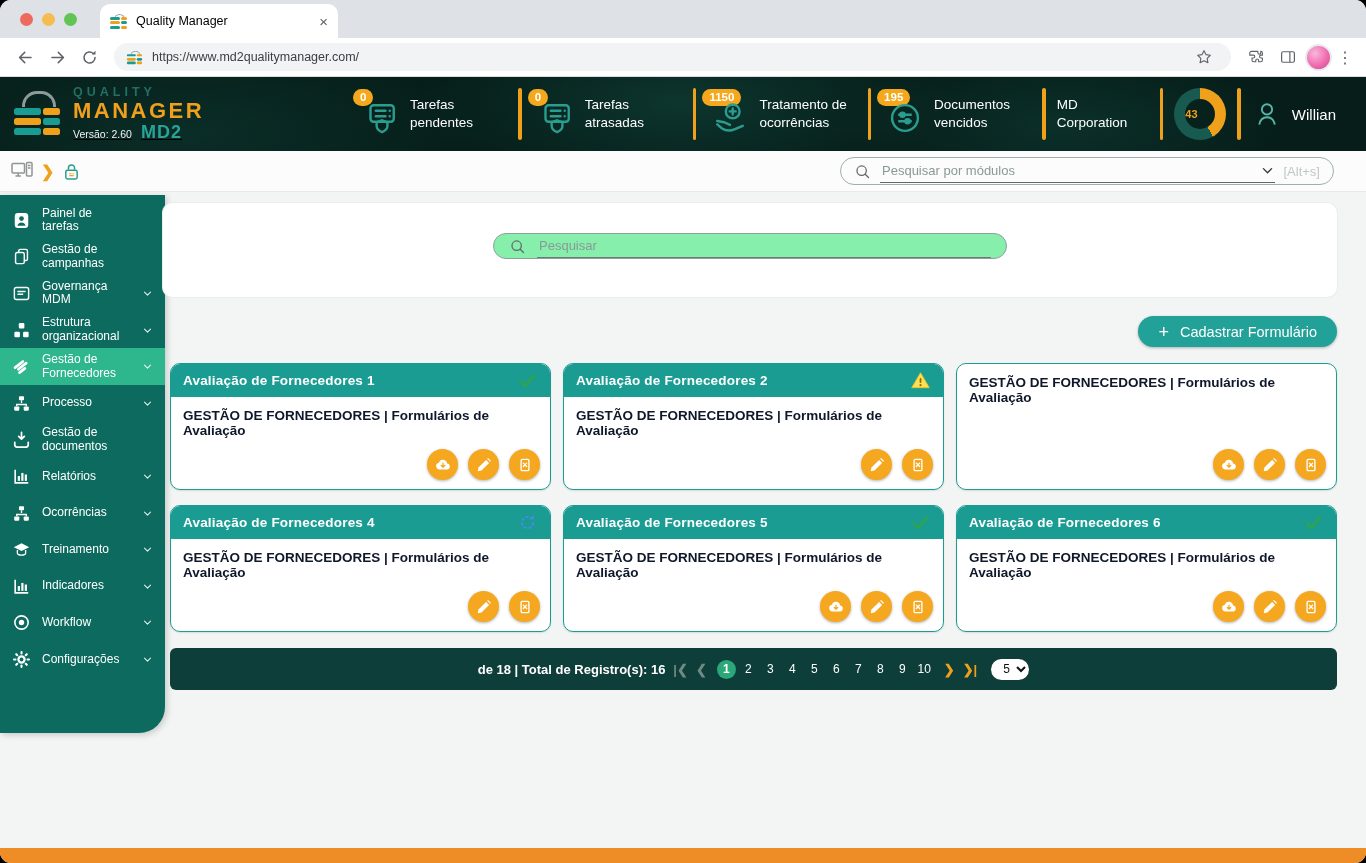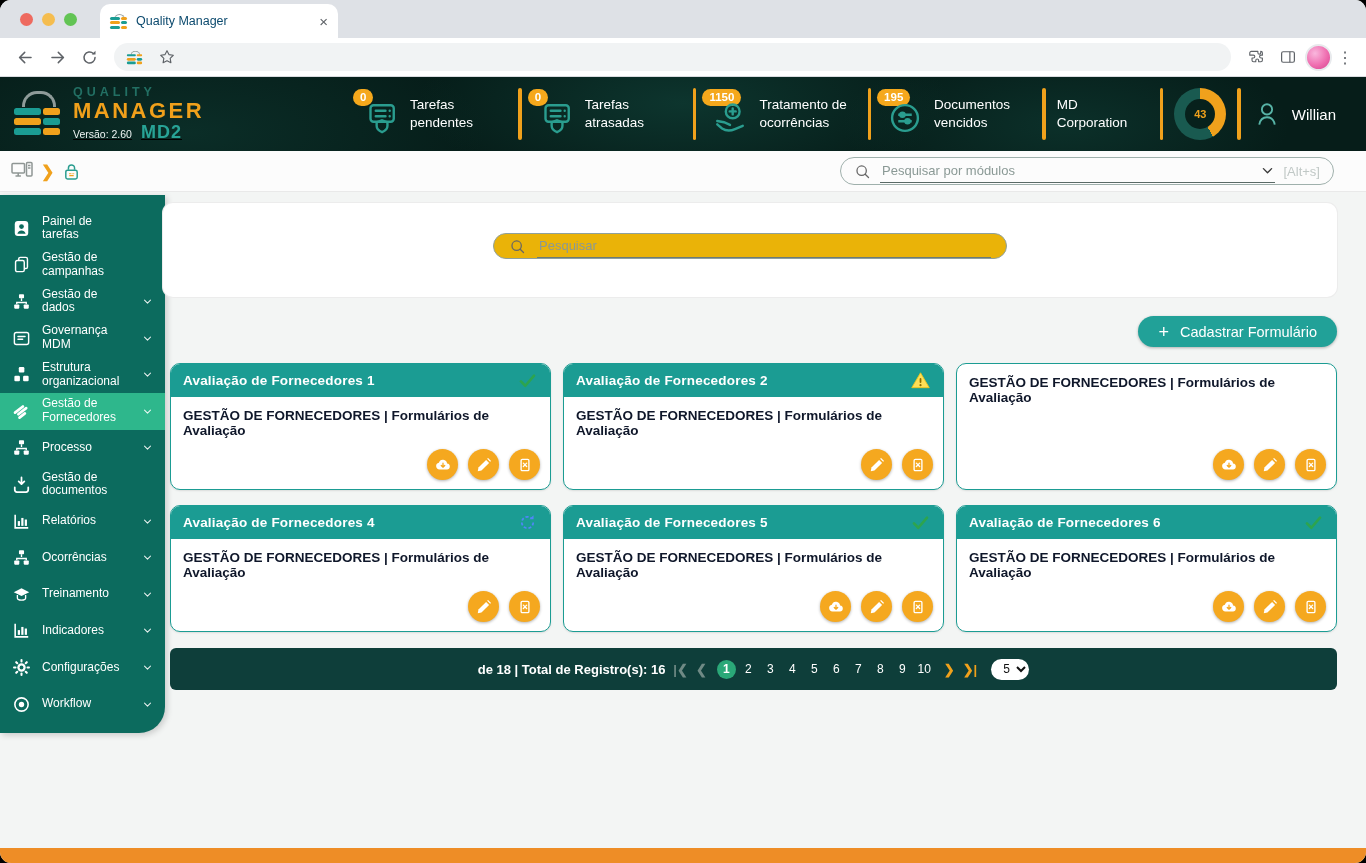--- a/index.html
+++ b/index.html
@@ -5,21 +5,21 @@
   html,body{margin:0;padding:0;}
   body{width:1366px;height:863px;background:#000;font-family:"Liberation Sans",sans-serif;overflow:hidden;position:relative;}
   .window{position:absolute;inset:0;border-radius:11px;overflow:hidden;display:flex;flex-direction:column;background:#f3f5f4;}
 
   
   .tabstrip{height:38px;background:#dee1e6;position:relative;flex:none;}
   .traffic{position:absolute;left:20px;top:13px;display:flex;gap:9px;}
   .tl{width:13px;height:13px;border-radius:50%;}
   .tl.red{background:#ee6a5f}.tl.yellow{background:#f5bd4f}.tl.green{background:#62c454}
   .tab{position:absolute;left:100px;bottom:0;width:238px;height:34px;background:#fff;border-radius:10px 10px 0 0;display:flex;align-items:center;padding:0 10px;gap:9px;box-sizing:border-box;}
-  .tab-title{font-size:12.5px;color:#0c4a6e;flex:1;white-space:nowrap;overflow:hidden;}
+  .tab-title{font-size:12.5px;color:#000000;flex:1;white-space:nowrap;overflow:hidden;}
   .tab-close{color:#5f6368;font-size:15px;line-height:1;}
   .toolbar{height:38px;background:#fff;border-bottom:1px solid #dadce0;display:flex;align-items:center;padding:0 10px;gap:2px;flex:none;}
   .nav-btn{width:30px;height:28px;display:flex;align-items:center;justify-content:center;color:#5f6368;}
   .nav-btn svg{width:19px;height:19px;}
   .urlbar{flex:1;height:28px;background:#f1f3f4;border-radius:14px;display:flex;align-items:center;padding:0 12px;gap:9px;margin:0 8px;min-width:0;}
   .url-text{font-size:12.5px;color:#3c4043;flex:1;white-space:nowrap;overflow:hidden;}
   .chrome-ic{width:30px;height:28px;display:flex;align-items:center;justify-content:center;color:#5f6368;}
   .chrome-ic svg{width:18px;height:18px;}
   .avatar{width:23px;height:23px;border-radius:50%;background:radial-gradient(circle at 35% 32%,#f9b7dd 0%,#ef6eb0 55%,#d6408d 100%);border:2px solid #e8eaed;}
   .kebab{color:#5f6368;font-size:16px;letter-spacing:0;width:22px;text-align:center;}
@@ -53,21 +53,21 @@
   .logo-md2{color:#28a396;font-size:18px;font-weight:bold;letter-spacing:1px;}
   .header-nav{display:flex;align-items:center;flex:1;margin-left:22px;}
   .nav-item{display:flex;align-items:center;gap:10px;padding:0 4px;min-width:120px;}
   .icon-badge{position:relative;width:38px;height:44px;flex:none;color:#2a9d8f;}
   .icon-badge svg{width:36px;height:36px;position:absolute;left:1px;bottom:0;}
   .badge{position:absolute;top:-3px;left:-9px;background:#f5a81c;color:#fff;font-size:11.5px;font-weight:bold;border-radius:9px;padding:1px 7px;line-height:15px;}
   .nav-label{color:#fff;font-size:13.5px;line-height:1.3;max-width:104px;}
   .vsep{width:3.5px;height:52px;background:#f0a11c;border-radius:2px;margin:0 11px;flex:none;}
   .company{color:#fff;font-size:13.5px;line-height:1.35;width:92px;flex:none;}
   .donut{width:52px;height:52px;border-radius:50%;position:relative;flex:none;background:conic-gradient(#f0a11c 0 150deg,#195a50 150deg 360deg);}
-  .donut-hole{position:absolute;inset:11px;background:#07211c;border-radius:50%;display:flex;align-items:center;justify-content:center;color:#f0a11c;font-size:11px;font-weight:bold;}
+  .donut-hole{position:absolute;inset:11px;background:#07211c;border-radius:50%;display:flex;align-items:center;color:#f0a11c;font-size:11px;font-weight:bold;}
   .user{display:flex;align-items:center;gap:10px;color:#fff;font-size:15px;margin-right:16px;flex:none;}
   .user .uic{width:30px;height:30px;color:#57b3a6;}
   .user .uic svg{width:30px;height:30px;}
 
   
   .subbar{height:40px;background:#fcfcfc;border-bottom:1px solid #e9e9e9;display:flex;align-items:center;padding:0 10px;flex:none;}
   .sb-ic{display:flex;align-items:center;justify-content:center;margin-right:7px;}
   .sb-monitor{width:24px;height:24px;color:#8f9694;}
   .sb-monitor svg{width:24px;height:24px;}
   .sb-chev{color:#f0a11c;font-size:16px;font-weight:bold;}
@@ -78,31 +78,31 @@
   .search-ic svg{width:17px;height:17px;}
   .uwrap{flex:1;display:flex;align-items:center;border-bottom:1px solid #5a6a66;height:22px;gap:6px;min-width:0;justify-content:flex-end;}
   .uwrap input{flex:1;border:none;background:transparent;outline:none;font-size:13px;color:#444;font-family:inherit;min-width:0;}
   .uwrap input::placeholder{color:#8a9995;}
   .chev-dn{width:15px;height:15px;color:#3a3a3a;flex:none;}
   .chev-dn svg{width:15px;height:15px;}
   .alt-hint{color:#c0c8c6;font-size:13px;flex:none;}
 
   
   .content{flex:1;position:relative;background:#f3f5f4;}
-  .sidebar{position:absolute;left:0;top:3px;width:165px;height:538px;background:#0c6b5e;border-radius:0 0 26px 0;padding-top:15px;box-sizing:border-box;box-shadow:2px 2px 6px rgba(0,0,0,.18);}
+  .sidebar{position:absolute;left:0;top:3px;width:165px;height:538px;background:#0c6b5e;border-radius:0 0 26px 0;padding-top:7px;box-sizing:border-box;box-shadow:2px 2px 6px rgba(0,0,0,.18);}
   .side-item{height:36.6px;display:flex;align-items:center;gap:11px;padding:0 12px;color:#fff;font-size:12px;cursor:pointer;}
   .side-item.active{background:#2eb78c;}
   .side-icon{width:19px;height:19px;flex:none;color:#fff;}
   .side-icon svg{width:19px;height:19px;}
   .side-label{flex:1;line-height:1.15;}
   .side-chev{width:11px;height:11px;color:rgba(255,255,255,.92);flex:none;}
   .side-chev svg{width:11px;height:11px;}
 
   .searchcard{position:absolute;left:163px;top:11px;width:1174px;height:94px;background:#fff;border-radius:10px;box-shadow:0 0 0 1px #ececec;}
-  .main-search{position:absolute;left:330px;top:30px;width:514px;height:18px;border:1.5px solid #8fa09c;border-radius:18px;display:flex;align-items:center;gap:11px;padding:12px 15px;box-sizing:border-box;background:#eab308;}
+  .main-search{position:absolute;left:330px;top:30px;width:514px;height:18px;border:1.5px solid #8fa09c;border-radius:18px;display:flex;align-items:center;gap:11px;padding:12px 15px;box-sizing:border-box;background:#86efac;}
 
   .add-btn{position:absolute;right:29px;top:124px;height:31px;background:#21a198;color:#fff;border:none;border-radius:16px;font-size:14.5px;padding:0 20px;display:flex;align-items:center;gap:11px;box-shadow:0 1px 3px rgba(0,0,0,.28);cursor:pointer;font-family:inherit;}
   .plus{font-size:18px;line-height:1;}
 
   .cards{position:absolute;left:170px;top:171px;width:1167px;display:grid;grid-template-columns:repeat(3,1fr);gap:15px 12px;}
   .card{height:127px;background:#fff;border:1px solid #1b9c93;border-radius:10px;overflow:hidden;box-shadow:0 1px 2px rgba(0,0,0,.10);display:flex;flex-direction:column;box-sizing:border-box;}
   .card-head{height:33px;background:#1b9c93;color:#fff;display:flex;align-items:center;padding:0 12px;font-size:13.5px;font-weight:bold;letter-spacing:.2px;flex:none;}
   .status{margin-left:auto;width:21px;height:21px;}
   .status svg{width:21px;height:21px;}
   .card-body{flex:1;padding:11px 12px;position:relative;}
@@ -184,20 +184,21 @@
           <span class="ml-row">
               <span class="ml-seg seg-o f16"></span>
               <span class="ml-seg seg-t f1"></span>
             </span>
           <span class="ml-row">
               <span class="ml-seg seg-t f16"></span>
               <span class="ml-seg seg-o f1"></span>
             </span>
         </span>
       </span>
+      <span class="url-text">https://www.md2qualitymanager.com/</span>
       <span class="chrome-ic">
           <svg viewBox="0 0 24 24">
             <path d="M12 3.6l2.6 5.2 5.8.9-4.2 4.1 1 5.8L12 16.9l-5.2 2.7 1-5.8-4.2-4.1 5.8-.9z" fill="none" stroke="currentColor" stroke-width="1.5" stroke-linejoin="round"></path>
           </svg>
         </span>
     </div>
     <span class="chrome-ic">
         <svg viewBox="0 0 24 24">
           <path d="M9.5 4.5h5v1.8a1.9 1.9 0 003.8 0V4.5h.2a2 2 0 012 2v3h-1.8a1.9 1.9 0 000 3.8h1.8v3a2 2 0 01-2 2h-3v-1.8a1.9 1.9 0 00-3.8 0v1.8h-3a2 2 0 01-2-2v-3h1.8a1.9 1.9 0 000-3.8H3.7v-3a2 2 0 012-2z" fill="none" stroke="currentColor" stroke-width="1.5" stroke-linejoin="round"></path>
         </svg>
@@ -374,145 +375,142 @@
     <span class="side-icon"><svg viewBox="0 0 24 24">
               <g fill="none" stroke="currentColor" stroke-width="1.8">
                 <rect x="8.5" y="3" width="11" height="14" rx="2"></rect>
                 <rect x="4.5" y="7" width="11" height="14" rx="2" fill="#0c6b5e"></rect>
               </g>
             </svg></span>
     <span class="side-label">Gestão de campanhas</span>
     <span class="side-chev" style="visibility: hidden;"></span>
   </div>
 
+
+  <div class="side-item">
+    <span class="side-icon"><svg viewBox="0 0 24 24">
+              <rect x="3" y="4.5" width="18" height="15" rx="2.5" fill="none" stroke="currentColor" stroke-width="1.8"></rect>
+              <path d="M7.5 9.5h9M7.5 13h6" stroke="currentColor" stroke-width="1.7" stroke-linecap="round"></path>
+            </svg></span>
+    <span class="side-label">Governança MDM</span>
+    <span class="side-chev"><svg viewBox="0 0 24 24">
+              <path d="M5.5 9l6.5 6.5L18.5 9" fill="none" stroke="currentColor" stroke-width="2.2" stroke-linecap="round" stroke-linejoin="round"></path>
+            </svg></span>
+  </div>
+
+  <div class="side-item">
+    <span class="side-icon"><svg viewBox="0 0 24 24">
+              <g fill="currentColor">
+                <rect x="8.6" y="2.6" width="7" height="7" rx="1.4"></rect>
+                <rect x="3" y="13.6" width="7" height="7" rx="1.4"></rect>
+                <rect x="14" y="13.6" width="7" height="7" rx="1.4"></rect>
+              </g>
+            </svg></span>
+    <span class="side-label">Estrutura organizacional</span>
+    <span class="side-chev"><svg viewBox="0 0 24 24">
+              <path d="M5.5 9l6.5 6.5L18.5 9" fill="none" stroke="currentColor" stroke-width="2.2" stroke-linecap="round" stroke-linejoin="round"></path>
+            </svg></span>
+  </div>
+
+  <div class="side-item active">
+    <span class="side-icon"><svg viewBox="0 0 24 24">
+              <g fill="currentColor" transform="rotate(-38 12 12)">
+                <rect x="3" y="6.4" width="16" height="3.4" rx="1.7"></rect>
+                <rect x="5" y="10.6" width="16" height="3.4" rx="1.7"></rect>
+                <rect x="3.6" y="14.8" width="12" height="3.4" rx="1.7"></rect>
+              </g>
+            </svg></span>
+    <span class="side-label">Gestão de Fornecedores</span>
+    <span class="side-chev"><svg viewBox="0 0 24 24">
+              <path d="M5.5 9l6.5 6.5L18.5 9" fill="none" stroke="currentColor" stroke-width="2.2" stroke-linecap="round" stroke-linejoin="round"></path>
+            </svg></span>
+  </div>
+
   <div class="side-item">
     <span class="side-icon"><svg viewBox="0 0 24 24">
               <g fill="currentColor">
                 <rect x="8.8" y="2.8" width="6.4" height="5.2" rx="1"></rect>
                 <rect x="2.8" y="15.8" width="6.4" height="5.2" rx="1"></rect>
                 <rect x="14.8" y="15.8" width="6.4" height="5.2" rx="1"></rect>
               </g>
               <path d="M12 8v3.5M6 15.5v-2.2h12v2.2" fill="none" stroke="currentColor" stroke-width="1.7"></path>
             </svg></span>
-    <span class="side-label">Gestão de dados</span>
-    <span class="side-chev"><svg viewBox="0 0 24 24">
-              <path d="M5.5 9l6.5 6.5L18.5 9" fill="none" stroke="currentColor" stroke-width="2.2" stroke-linecap="round" stroke-linejoin="round"></path>
-            </svg></span>
-  </div>
-
-  <div class="side-item">
-    <span class="side-icon"><svg viewBox="0 0 24 24">
-              <rect x="3" y="4.5" width="18" height="15" rx="2.5" fill="none" stroke="currentColor" stroke-width="1.8"></rect>
-              <path d="M7.5 9.5h9M7.5 13h6" stroke="currentColor" stroke-width="1.7" stroke-linecap="round"></path>
-            </svg></span>
-    <span class="side-label">Governança MDM</span>
-    <span class="side-chev"><svg viewBox="0 0 24 24">
-              <path d="M5.5 9l6.5 6.5L18.5 9" fill="none" stroke="currentColor" stroke-width="2.2" stroke-linecap="round" stroke-linejoin="round"></path>
-            </svg></span>
-  </div>
-
-  <div class="side-item">
-    <span class="side-icon"><svg viewBox="0 0 24 24">
-              <g fill="currentColor">
-                <rect x="8.6" y="2.6" width="7" height="7" rx="1.4"></rect>
-                <rect x="3" y="13.6" width="7" height="7" rx="1.4"></rect>
-                <rect x="14" y="13.6" width="7" height="7" rx="1.4"></rect>
-              </g>
-            </svg></span>
-    <span class="side-label">Estrutura organizacional</span>
-    <span class="side-chev"><svg viewBox="0 0 24 24">
-              <path d="M5.5 9l6.5 6.5L18.5 9" fill="none" stroke="currentColor" stroke-width="2.2" stroke-linecap="round" stroke-linejoin="round"></path>
-            </svg></span>
-  </div>
-
-  <div class="side-item active">
-    <span class="side-icon"><svg viewBox="0 0 24 24">
-              <g fill="currentColor" transform="rotate(-38 12 12)">
-                <rect x="3" y="6.4" width="16" height="3.4" rx="1.7"></rect>
-                <rect x="5" y="10.6" width="16" height="3.4" rx="1.7"></rect>
-                <rect x="3.6" y="14.8" width="12" height="3.4" rx="1.7"></rect>
-              </g>
-            </svg></span>
-    <span class="side-label">Gestão de Fornecedores</span>
+    <span class="side-label">Processo</span>
+    <span class="side-chev"><svg viewBox="0 0 24 24">
+              <path d="M5.5 9l6.5 6.5L18.5 9" fill="none" stroke="currentColor" stroke-width="2.2" stroke-linecap="round" stroke-linejoin="round"></path>
+            </svg></span>
+  </div>
+
+  <div class="side-item">
+    <span class="side-icon"><svg viewBox="0 0 24 24">
+              <path d="M12 3v8.6M8.4 8l3.6 3.6L15.6 8" fill="none" stroke="currentColor" stroke-width="2.2" stroke-linecap="round" stroke-linejoin="round"></path>
+              <path d="M3.5 15.5v3.2c0 1.5 1.2 2.8 2.8 2.8h11.4c1.6 0 2.8-1.3 2.8-2.8v-3.2" fill="none" stroke="currentColor" stroke-width="2.2" stroke-linecap="round"></path>
+            </svg></span>
+    <span class="side-label">Gestão de documentos</span>
+    <span class="side-chev" style="visibility: hidden;"></span>
+  </div>
+
+  <div class="side-item">
+    <span class="side-icon"><svg viewBox="0 0 24 24">
+              <path d="M4 3.5V20h16.5" fill="none" stroke="currentColor" stroke-width="2"></path>
+              <rect x="7.3" y="11.5" width="2.8" height="6" fill="currentColor"></rect>
+              <rect x="11.7" y="7.5" width="2.8" height="10" fill="currentColor"></rect>
+              <rect x="16.1" y="9.5" width="2.8" height="8" fill="currentColor"></rect>
+            </svg></span>
+    <span class="side-label">Relatórios</span>
     <span class="side-chev"><svg viewBox="0 0 24 24">
               <path d="M5.5 9l6.5 6.5L18.5 9" fill="none" stroke="currentColor" stroke-width="2.2" stroke-linecap="round" stroke-linejoin="round"></path>
             </svg></span>
   </div>
 
   <div class="side-item">
     <span class="side-icon"><svg viewBox="0 0 24 24">
               <g fill="currentColor">
                 <rect x="8.8" y="2.8" width="6.4" height="5.2" rx="1"></rect>
                 <rect x="2.8" y="15.8" width="6.4" height="5.2" rx="1"></rect>
                 <rect x="14.8" y="15.8" width="6.4" height="5.2" rx="1"></rect>
               </g>
               <path d="M12 8v3.5M6 15.5v-2.2h12v2.2" fill="none" stroke="currentColor" stroke-width="1.7"></path>
             </svg></span>
-    <span class="side-label">Processo</span>
-    <span class="side-chev"><svg viewBox="0 0 24 24">
-              <path d="M5.5 9l6.5 6.5L18.5 9" fill="none" stroke="currentColor" stroke-width="2.2" stroke-linecap="round" stroke-linejoin="round"></path>
-            </svg></span>
-  </div>
-
-  <div class="side-item">
-    <span class="side-icon"><svg viewBox="0 0 24 24">
-              <path d="M12 3v8.6M8.4 8l3.6 3.6L15.6 8" fill="none" stroke="currentColor" stroke-width="2.2" stroke-linecap="round" stroke-linejoin="round"></path>
-              <path d="M3.5 15.5v3.2c0 1.5 1.2 2.8 2.8 2.8h11.4c1.6 0 2.8-1.3 2.8-2.8v-3.2" fill="none" stroke="currentColor" stroke-width="2.2" stroke-linecap="round"></path>
-            </svg></span>
-    <span class="side-label">Gestão de documentos</span>
-    <span class="side-chev" style="visibility: hidden;"></span>
+    <span class="side-label">Ocorrências</span>
+    <span class="side-chev"><svg viewBox="0 0 24 24">
+              <path d="M5.5 9l6.5 6.5L18.5 9" fill="none" stroke="currentColor" stroke-width="2.2" stroke-linecap="round" stroke-linejoin="round"></path>
+            </svg></span>
+  </div>
+
+  <div class="side-item">
+    <span class="side-icon"><svg viewBox="0 0 24 24">
+              <path d="M12 4.2L2.2 9l9.8 4.8L21.8 9z" fill="currentColor"></path>
+              <path d="M6.8 12.6v3.8c0 1.5 2.3 2.7 5.2 2.7s5.2-1.2 5.2-2.7v-3.8" fill="none" stroke="currentColor" stroke-width="1.7"></path>
+            </svg></span>
+    <span class="side-label">Treinamento</span>
+    <span class="side-chev"><svg viewBox="0 0 24 24">
+              <path d="M5.5 9l6.5 6.5L18.5 9" fill="none" stroke="currentColor" stroke-width="2.2" stroke-linecap="round" stroke-linejoin="round"></path>
+            </svg></span>
   </div>
 
   <div class="side-item">
     <span class="side-icon"><svg viewBox="0 0 24 24">
               <path d="M4 3.5V20h16.5" fill="none" stroke="currentColor" stroke-width="2"></path>
               <rect x="7.3" y="11.5" width="2.8" height="6" fill="currentColor"></rect>
               <rect x="11.7" y="7.5" width="2.8" height="10" fill="currentColor"></rect>
               <rect x="16.1" y="9.5" width="2.8" height="8" fill="currentColor"></rect>
             </svg></span>
-    <span class="side-label">Relatórios</span>
-    <span class="side-chev"><svg viewBox="0 0 24 24">
-              <path d="M5.5 9l6.5 6.5L18.5 9" fill="none" stroke="currentColor" stroke-width="2.2" stroke-linecap="round" stroke-linejoin="round"></path>
-            </svg></span>
-  </div>
-
-  <div class="side-item">
-    <span class="side-icon"><svg viewBox="0 0 24 24">
-              <g fill="currentColor">
-                <rect x="8.8" y="2.8" width="6.4" height="5.2" rx="1"></rect>
-                <rect x="2.8" y="15.8" width="6.4" height="5.2" rx="1"></rect>
-                <rect x="14.8" y="15.8" width="6.4" height="5.2" rx="1"></rect>
-              </g>
-              <path d="M12 8v3.5M6 15.5v-2.2h12v2.2" fill="none" stroke="currentColor" stroke-width="1.7"></path>
-            </svg></span>
-    <span class="side-label">Ocorrências</span>
-    <span class="side-chev"><svg viewBox="0 0 24 24">
-              <path d="M5.5 9l6.5 6.5L18.5 9" fill="none" stroke="currentColor" stroke-width="2.2" stroke-linecap="round" stroke-linejoin="round"></path>
-            </svg></span>
-  </div>
-
-  <div class="side-item">
-    <span class="side-icon"><svg viewBox="0 0 24 24">
-              <path d="M12 4.2L2.2 9l9.8 4.8L21.8 9z" fill="currentColor"></path>
-              <path d="M6.8 12.6v3.8c0 1.5 2.3 2.7 5.2 2.7s5.2-1.2 5.2-2.7v-3.8" fill="none" stroke="currentColor" stroke-width="1.7"></path>
-            </svg></span>
-    <span class="side-label">Treinamento</span>
-    <span class="side-chev"><svg viewBox="0 0 24 24">
-              <path d="M5.5 9l6.5 6.5L18.5 9" fill="none" stroke="currentColor" stroke-width="2.2" stroke-linecap="round" stroke-linejoin="round"></path>
-            </svg></span>
-  </div>
-
-  <div class="side-item">
-    <span class="side-icon"><svg viewBox="0 0 24 24">
-              <path d="M4 3.5V20h16.5" fill="none" stroke="currentColor" stroke-width="2"></path>
-              <rect x="7.3" y="11.5" width="2.8" height="6" fill="currentColor"></rect>
-              <rect x="11.7" y="7.5" width="2.8" height="10" fill="currentColor"></rect>
-              <rect x="16.1" y="9.5" width="2.8" height="8" fill="currentColor"></rect>
-            </svg></span>
     <span class="side-label">Indicadores</span>
+    <span class="side-chev"><svg viewBox="0 0 24 24">
+              <path d="M5.5 9l6.5 6.5L18.5 9" fill="none" stroke="currentColor" stroke-width="2.2" stroke-linecap="round" stroke-linejoin="round"></path>
+            </svg></span>
+  </div>
+
+  <div class="side-item">
+    <span class="side-icon"><svg viewBox="0 0 24 24">
+              <circle cx="12" cy="12" r="8.4" fill="none" stroke="currentColor" stroke-width="2"></circle>
+              <circle cx="12" cy="12" r="3.4" fill="currentColor"></circle>
+            </svg></span>
+    <span class="side-label">Workflow</span>
     <span class="side-chev"><svg viewBox="0 0 24 24">
               <path d="M5.5 9l6.5 6.5L18.5 9" fill="none" stroke="currentColor" stroke-width="2.2" stroke-linecap="round" stroke-linejoin="round"></path>
             </svg></span>
   </div>
 
   <div class="side-item">
     <span class="side-icon"><svg viewBox="0 0 24 24">
               <g fill="currentColor">
                 <circle cx="12" cy="12" r="5.3"></circle>
                 <rect x="10.7" y="1.3" width="2.6" height="4.4" rx="1.2"></rect>
@@ -520,31 +518,20 @@
                 <rect x="10.7" y="1.3" width="2.6" height="4.4" rx="1.2" transform="rotate(90 12 12)"></rect>
                 <rect x="10.7" y="1.3" width="2.6" height="4.4" rx="1.2" transform="rotate(135 12 12)"></rect>
                 <rect x="10.7" y="1.3" width="2.6" height="4.4" rx="1.2" transform="rotate(180 12 12)"></rect>
                 <rect x="10.7" y="1.3" width="2.6" height="4.4" rx="1.2" transform="rotate(225 12 12)"></rect>
                 <rect x="10.7" y="1.3" width="2.6" height="4.4" rx="1.2" transform="rotate(270 12 12)"></rect>
                 <rect x="10.7" y="1.3" width="2.6" height="4.4" rx="1.2" transform="rotate(315 12 12)"></rect>
               </g>
               <circle cx="12" cy="12" r="2.4" fill="#0c6b5e"></circle>
             </svg></span>
     <span class="side-label">Configurações</span>
-    <span class="side-chev"><svg viewBox="0 0 24 24">
-              <path d="M5.5 9l6.5 6.5L18.5 9" fill="none" stroke="currentColor" stroke-width="2.2" stroke-linecap="round" stroke-linejoin="round"></path>
-            </svg></span>
-  </div>
-
-  <div class="side-item">
-    <span class="side-icon"><svg viewBox="0 0 24 24">
-              <circle cx="12" cy="12" r="8.4" fill="none" stroke="currentColor" stroke-width="2"></circle>
-              <circle cx="12" cy="12" r="3.4" fill="currentColor"></circle>
-            </svg></span>
-    <span class="side-label">Workflow</span>
     <span class="side-chev"><svg viewBox="0 0 24 24">
               <path d="M5.5 9l6.5 6.5L18.5 9" fill="none" stroke="currentColor" stroke-width="2.2" stroke-linecap="round" stroke-linejoin="round"></path>
             </svg></span>
   </div>
 </nav>
 
     <div class="searchcard">
       <div class="main-search">
         <span class="search-ic"><svg viewBox="0 0 24 24">
               <circle cx="10.8" cy="10.8" r="6.6" fill="none" stroke="currentColor" stroke-width="1.8"></circle>

